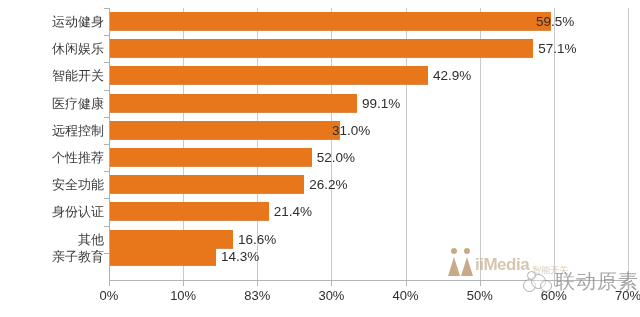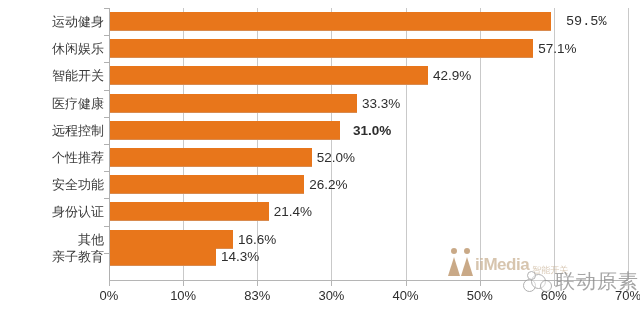--- a/index.html
+++ b/index.html
@@ -228,49 +228,49 @@
 
   <div class="y-axis-line"></div>
 
   <div class="x-axis-line"></div>
 
   <div id="rows-container">
       <div class="row" style="top: 8px;">
         <div class="cat-label">运动健身</div>
         <div class="bar-track">
           <div class="bar" style="width: 441.15px; background: rgb(232, 118, 27);"></div>
-          <div class="bar-value" style="left: 451px; font-family: Liberation Mono, monospace;">59.5%</div>
+          <div class="bar-value" style="left: 421px;">59.5%</div>
         </div>
       </div>
       <div class="row" style="top: 35.2px;">
         <div class="cat-label">休闲娱乐</div>
         <div class="bar-track">
           <div class="bar" style="width: 423.356px; background: rgb(232, 118, 27);"></div>
           <div class="bar-value" style="left: 423.356px;">57.1%</div>
         </div>
       </div>
       <div class="row" style="top: 62.4px;">
         <div class="cat-label">智能开关</div>
         <div class="bar-track">
           <div class="bar" style="width: 318.073px; background: rgb(232, 118, 27);"></div>
           <div class="bar-value" style="left: 318.073px;">42.9%</div>
         </div>
       </div>
       <div class="row" style="top: 89.6px;">
         <div class="cat-label">医疗健康</div>
         <div class="bar-track">
           <div class="bar" style="width: 246.896px; background: rgb(232, 118, 27);"></div>
-          <div class="bar-value" style="left: 246.896px;">33.3%</div>
+          <div class="bar-value" style="left: 246.896px;">99.1%</div>
         </div>
       </div>
       <div class="row" style="top: 116.8px;">
         <div class="cat-label">远程控制</div>
         <div class="bar-track">
           <div class="bar" style="width: 229.843px; background: rgb(232, 118, 27);"></div>
-          <div class="bar-value" style="left: 238px; font-weight: bold;">31.0%</div>
+          <div class="bar-value" style="left: 217px;">31.0%</div>
         </div>
       </div>
       <div class="row" style="top: 144px;">
         <div class="cat-label">个性推荐</div>
         <div class="bar-track">
           <div class="bar" style="width: 201.669px; background: rgb(232, 118, 27);"></div>
           <div class="bar-value" style="left: 201.669px;">52.0%</div>
         </div>
       </div>
       <div class="row" style="top: 171.2px;">

